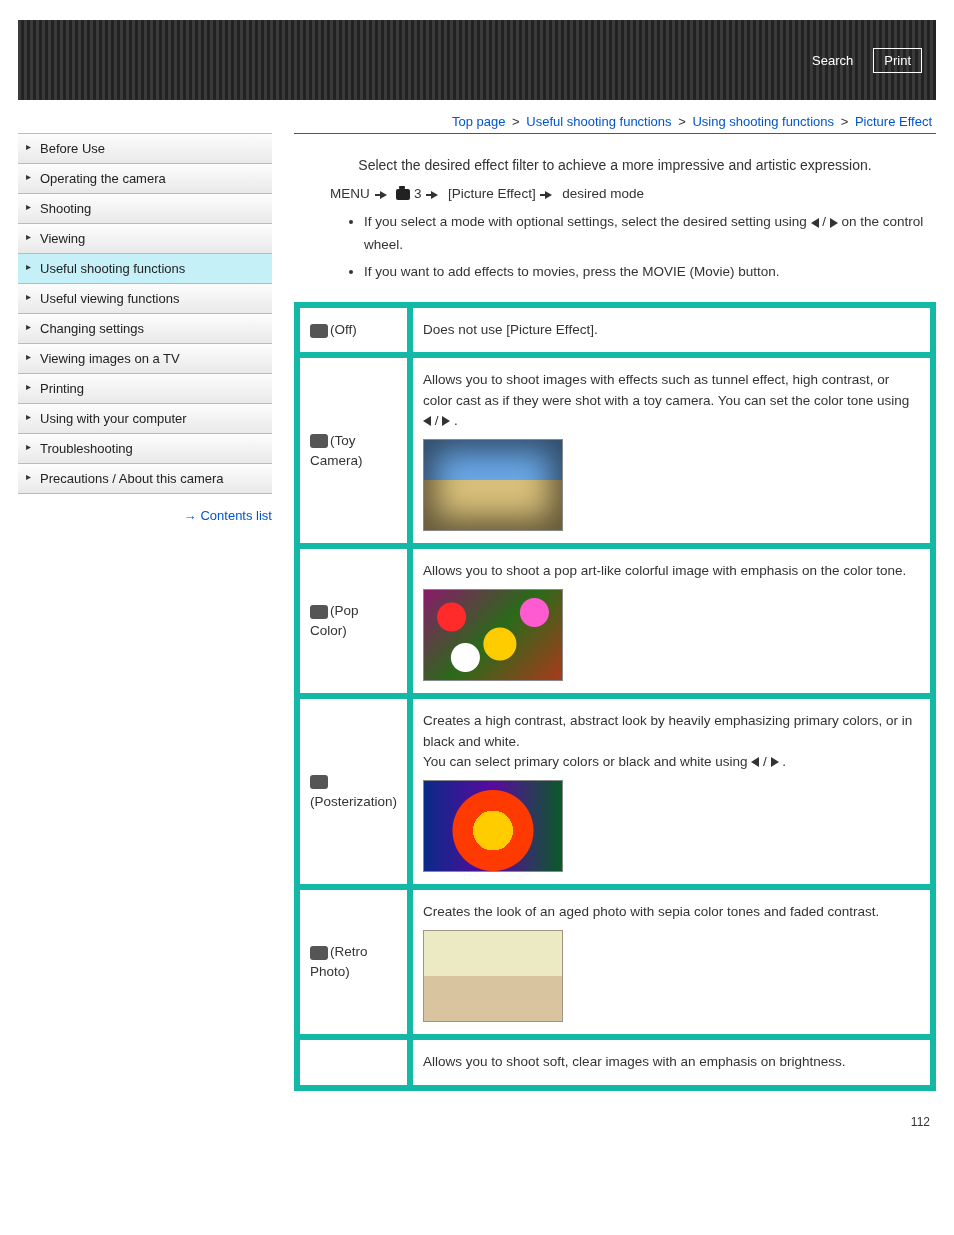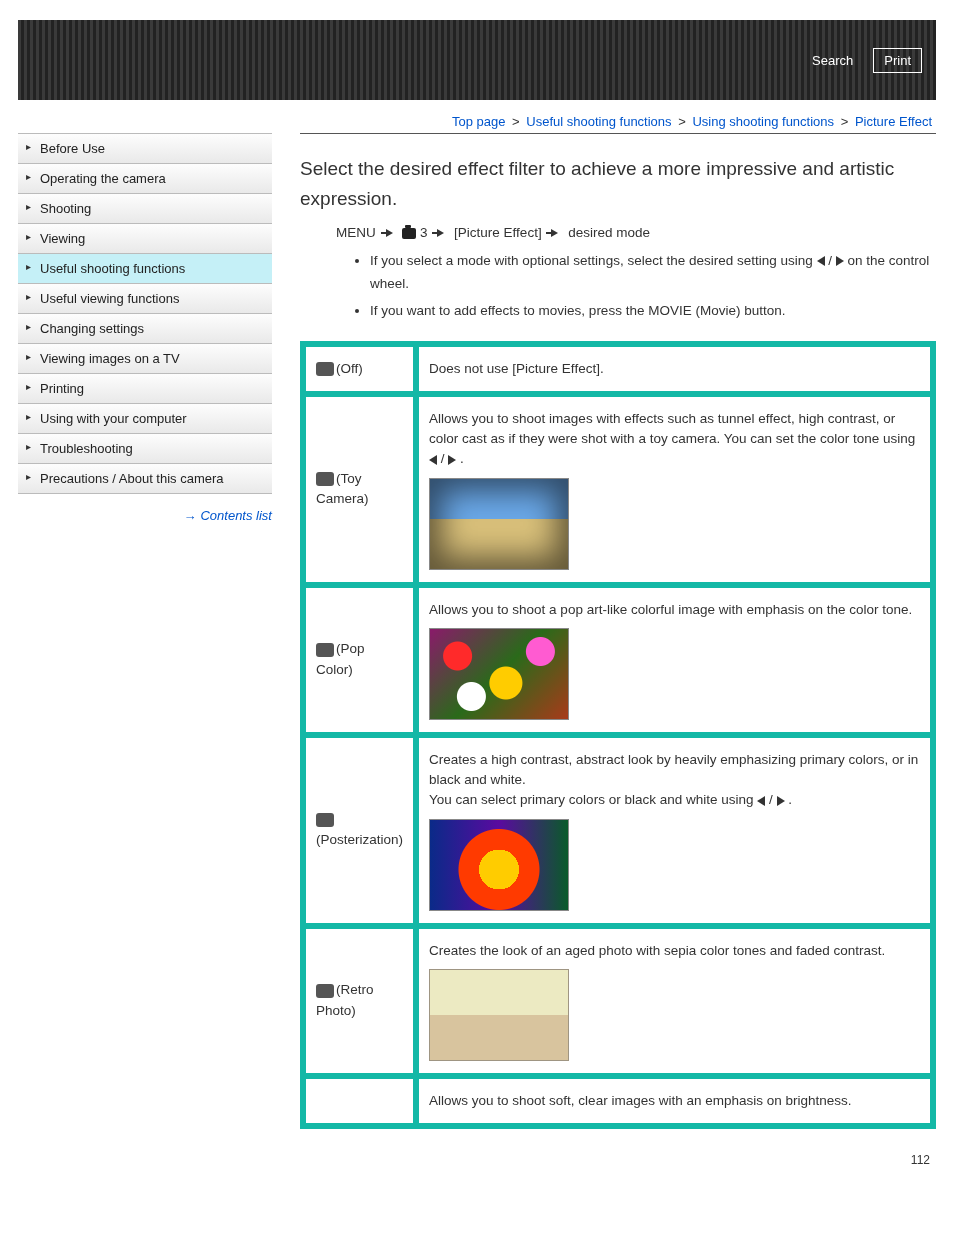--- a/index.html
+++ b/index.html
@@ -11,37 +11,37 @@
   background: repeating-linear-gradient(90deg, #3a3a3a 0 3px, #222 3px 6px);
   display: flex; justify-content: flex-end; align-items: center; padding-right: 14px; gap: 10px;
 }
 .banner .btn {
   color: #fff; font-size: 13px; padding: 4px 10px; cursor: pointer;
 }
 .banner .btn.print { border: 1px solid #fff; }
 .breadcrumb { text-align: right; color: #0055cc; font-size: 13px; margin: 14px 4px 4px 4px; }
 .breadcrumb a { color: #0055cc; text-decoration: none; }
 .breadcrumb .sep { color: #333; margin: 0 3px; }
-.layout { display: flex; gap: 28px; align-items: flex-start; }
+.layout { display: flex; gap: 22px; align-items: flex-start; }
 .sidebar { width: 254px; flex: 0 0 254px; }
 .nav { border-top: 1px solid #bbb; }
 .nav-item {
   border-bottom: 1px solid #bbb;
   padding: 7px 8px 7px 22px;
   font-size: 13px; color: #222; cursor: pointer; position: relative;
   background: linear-gradient(#fdfdfd, #e9e9e9);
 }
 .nav-item.active { background: #c5f0f7; }
 .nav-item::before { content: "▸"; position: absolute; left: 8px; top: 7px; font-size: 10px; color: #333; }
 .contents-link { text-align: right; margin-top: 14px; font-size: 13px; }
-.contents-link a { color: #0055cc; text-decoration: none; font-style: italic; }
+.contents-link a { color: #0055cc; text-decoration: none; }
 .contents-link .arrow { color: #0055cc; margin-right: 4px; }
 .main { flex: 1; }
 .topline { border-top: 1px solid #555; margin-bottom: 20px; }
-.intro { font-size: 19px; line-height: 1.6; margin-bottom: 10px; }
+.intro { font-size: 14px; line-height: 1.6; margin-bottom: 10px; text-align: center; }
 .menu-path { margin: 8px 0 10px 36px; font-size: 13.5px; }
 .menu-path .arrow { margin: 0 6px; }
 ul.bullets { list-style: disc; margin-left: 70px; margin-bottom: 18px; }
 ul.bullets li { font-size: 13.5px; line-height: 1.7; margin-bottom: 4px; }
 table.effects { width: 100%; border-collapse: collapse; border: 1px solid #333; }
 table.effects td { border: 6px solid #14b8a6; padding: 12px 10px; vertical-align: middle; font-size: 13.5px; line-height: 1.5; }
 table.effects td.name { width: 100px; }
 .mode-icon { display: inline-block; width: 18px; height: 14px; background: #555; border-radius: 3px; vertical-align: middle; margin-right: 2px; }
 .sample { width: 140px; height: 92px; margin-top: 8px; border: 1px solid #888; }
 .sample.toy { background: linear-gradient(#6aa8e8 0 45%, #d9c07a 45% 100%); box-shadow: inset 0 0 30px 12px rgba(0,0,0,0.55); }

